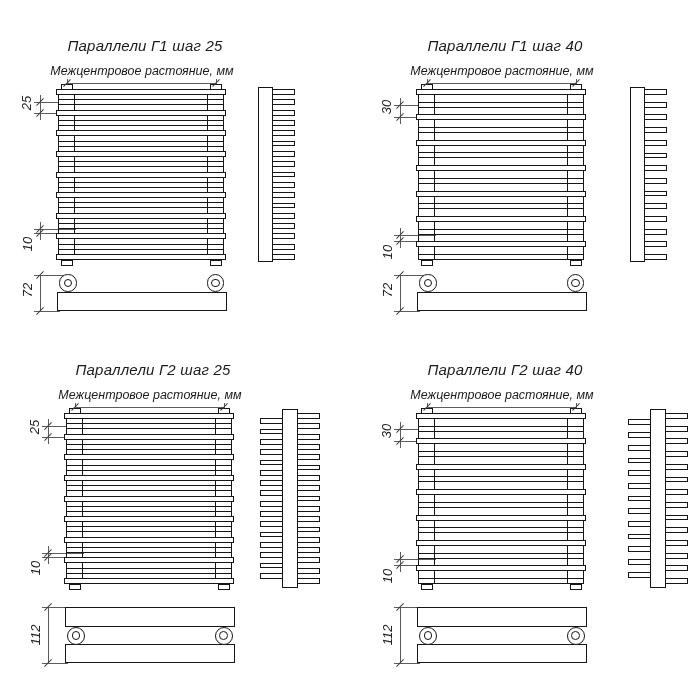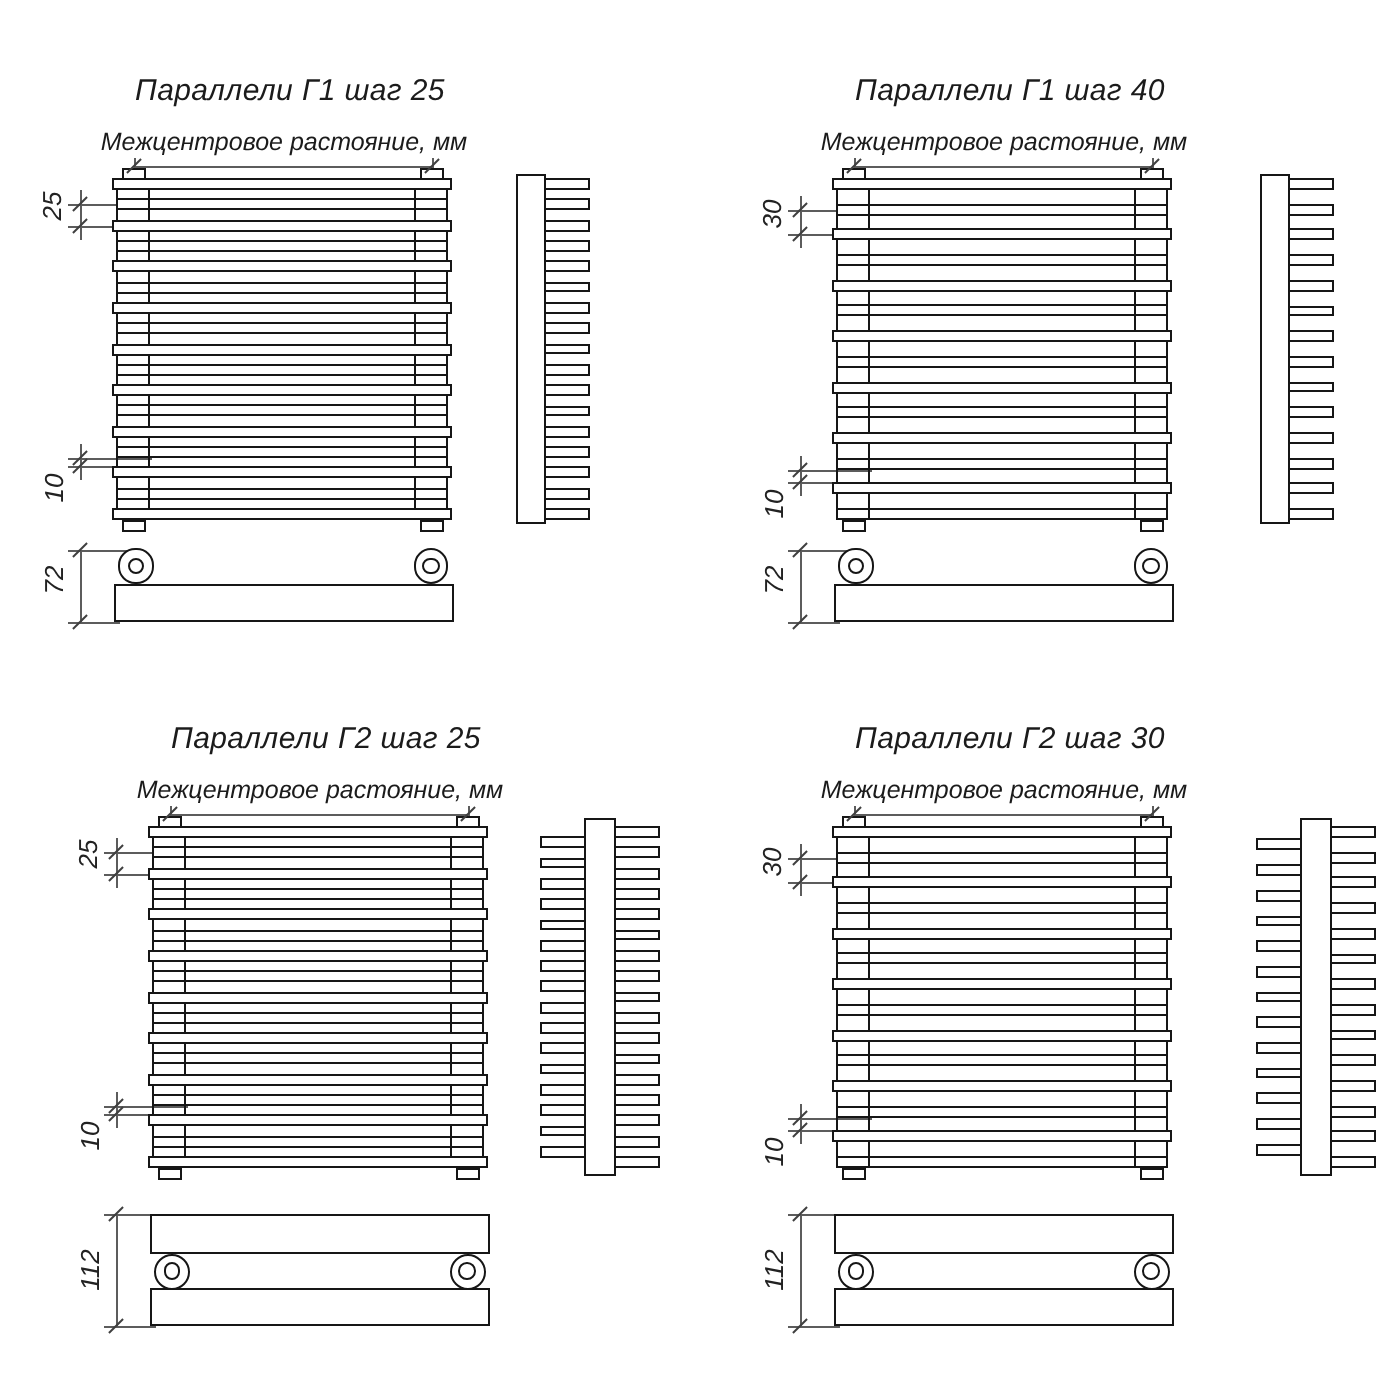--- a/index.html
+++ b/index.html
@@ -163,21 +163,21 @@
         <div class="tick" style="left: 40px; top: 117.385px; z-index: 4;"></div>
         <div class="dimlabel" style="left: 26px; top: 107.038px; z-index: 5;">30</div>
         <div class="dline" style="left: 34px; top: 234.615px; width: 42px; height: 1px; z-index: 0;"></div>
         <div class="dline" style="left: 34px; top: 241.308px; width: 42px; height: 1px; z-index: 0;"></div>
         <div class="dline" style="left: 40px; top: 227.615px; width: 1px; height: 20.6923px; z-index: 0;"></div>
         <div class="tick" style="left: 40px; top: 234.615px; z-index: 4;"></div>
         <div class="tick" style="left: 40px; top: 241.308px; z-index: 4;"></div>
         <div class="dimlabel" style="left: 27px; top: 252.308px; z-index: 5;">10</div>
       </div>
   </div>
-  <div class="panel" id="panel-2" style="left:18px;top:324px">
+  <div class="panel" id="panel-2" style="left:8px;top:324px">
     <div class="title">Параллели Г2 шаг 25</div>
     <div class="subtitle">Межцентровое растояние, мм</div>
     <div class="graphics">
         <div class="dline" style="left: 66.5px; top: 83px; width: 149px; height: 1px; z-index: 0;"></div>
         <div class="dline" style="left: 66.5px; top: 78.5px; width: 1px; height: 10px; z-index: 0;"></div>
         <div class="dline" style="left: 215.5px; top: 78.5px; width: 1px; height: 10px; z-index: 0;"></div>
         <div class="tick" style="left: 66.5px; top: 83px; z-index: 4;"></div>
         <div class="tick" style="left: 215.5px; top: 83px; z-index: 4;"></div>
         <div class="edge" style="left: 58px; top: 99.3125px; width: 166px; height: 6px; z-index: 1;"></div>
         <div class="edge" style="left: 58px; top: 119.938px; width: 166px; height: 6px; z-index: 1;"></div>
@@ -256,21 +256,21 @@
         <div class="dimlabel" style="left: 26px; top: 103.469px; z-index: 5;">25</div>
         <div class="dline" style="left: 34px; top: 229.062px; width: 42px; height: 1px; z-index: 0;"></div>
         <div class="dline" style="left: 34px; top: 233.375px; width: 42px; height: 1px; z-index: 0;"></div>
         <div class="dline" style="left: 40px; top: 222.062px; width: 1px; height: 18.3125px; z-index: 0;"></div>
         <div class="tick" style="left: 40px; top: 229.062px; z-index: 4;"></div>
         <div class="tick" style="left: 40px; top: 233.375px; z-index: 4;"></div>
         <div class="dimlabel" style="left: 27px; top: 244.375px; z-index: 5;">10</div>
       </div>
   </div>
   <div class="panel" id="panel-3" style="left:360px;top:324px">
-    <div class="title">Параллели Г2 шаг 30</div>
+    <div class="title">Параллели Г2 шаг 40</div>
     <div class="subtitle">Межцентровое растояние, мм</div>
     <div class="graphics">
         <div class="dline" style="left: 66.5px; top: 83px; width: 149px; height: 1px; z-index: 0;"></div>
         <div class="dline" style="left: 66.5px; top: 78.5px; width: 1px; height: 10px; z-index: 0;"></div>
         <div class="dline" style="left: 215.5px; top: 78.5px; width: 1px; height: 10px; z-index: 0;"></div>
         <div class="tick" style="left: 66.5px; top: 83px; z-index: 4;"></div>
         <div class="tick" style="left: 215.5px; top: 83px; z-index: 4;"></div>
         <div class="edge" style="left: 58px; top: 101.692px; width: 166px; height: 6px; z-index: 1;"></div>
         <div class="edge" style="left: 58px; top: 127.077px; width: 166px; height: 6px; z-index: 1;"></div>
         <div class="edge" style="left: 58px; top: 152.462px; width: 166px; height: 6px; z-index: 1;"></div>

